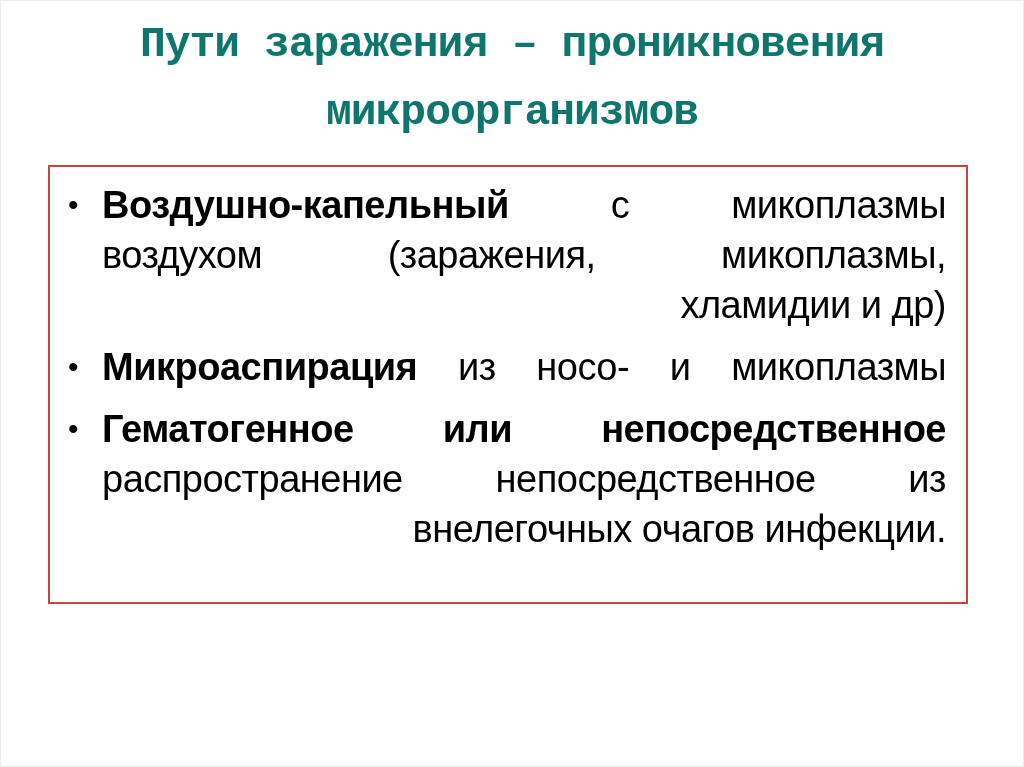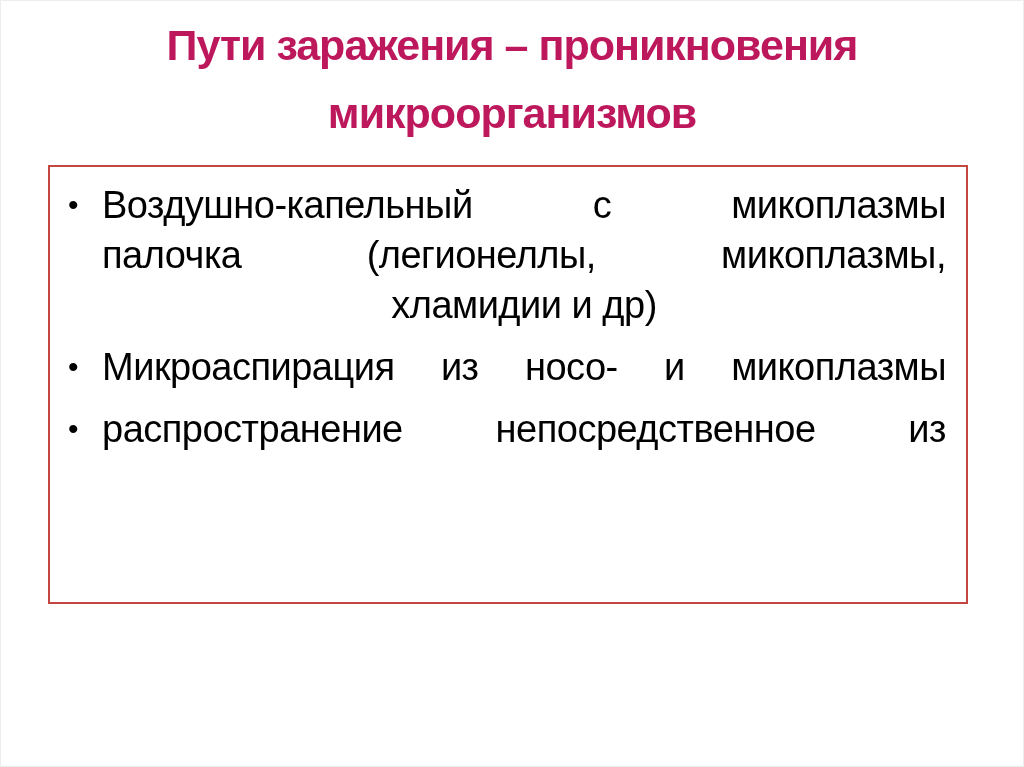--- a/index.html
+++ b/index.html
@@ -19,21 +19,22 @@
     color: #000000;
   }
   .title {
     margin: 10px auto 0 auto;
     width: 880px;
     text-align: center;
     font-size: 43px;
     font-weight: bold;
     line-height: 68px;
     letter-spacing: -1px;
-    color: #be185d;
+    color: #0f766e;
+    font-family: Liberation Mono, monospace;
   }
   .content-box {
     position: absolute;
     left: 47px;
     top: 164px;
     width: 920px;
     height: 439px;
     border: 2px solid #c34641;
     box-sizing: border-box;
     padding: 13px 20px 0 16px;
@@ -57,56 +58,60 @@
   }
   .line {
     line-height: 50px;
     white-space: normal;
   }
   .line.justified {
     text-align: justify;
     text-align-last: justify;
   }
   .line.plain {
-    text-align: center;
+    text-align: right;
   }
   .lead {
-    font-weight: normal;
+    font-weight: bold;
   }
 </style>
 </head>
 <body>
 
 <div class="slide">
 
   <div class="title">Пути заражения – проникновения микроорганизмов</div>
 
   <div class="content-box">
 
     <div class="bullet">
       <span class="bullet-marker">•</span>
       <div class="bullet-lines">
         <div class="line justified">
           <span class="lead">Воздушно-капельный</span><span> с микоплазмы</span>
         </div>
-        <div class="line justified">палочка (легионеллы, микоплазмы,</div>
+        <div class="line justified">воздухом (заражения, микоплазмы,</div>
         <div class="line plain">хламидии и др)</div>
       </div>
     </div>
 
     <div class="bullet">
       <span class="bullet-marker">•</span>
       <div class="bullet-lines">
         <div class="line justified">
           <span class="lead">Микроаспирация</span><span> из носо- и микоплазмы</span>
         </div>
       </div>
     </div>
 
     <div class="bullet">
       <span class="bullet-marker">•</span>
       <div class="bullet-lines">
+        <div class="line justified">
+          <span class="lead">Гематогенное или непосредственное</span><span></span>
+        </div>
         <div class="line justified">распространение непосредственное из</div>
+        <div class="line plain">внелегочных очагов инфекции.</div>
       </div>
     </div>
 
   </div>
 </div>
 
 </body></html>

